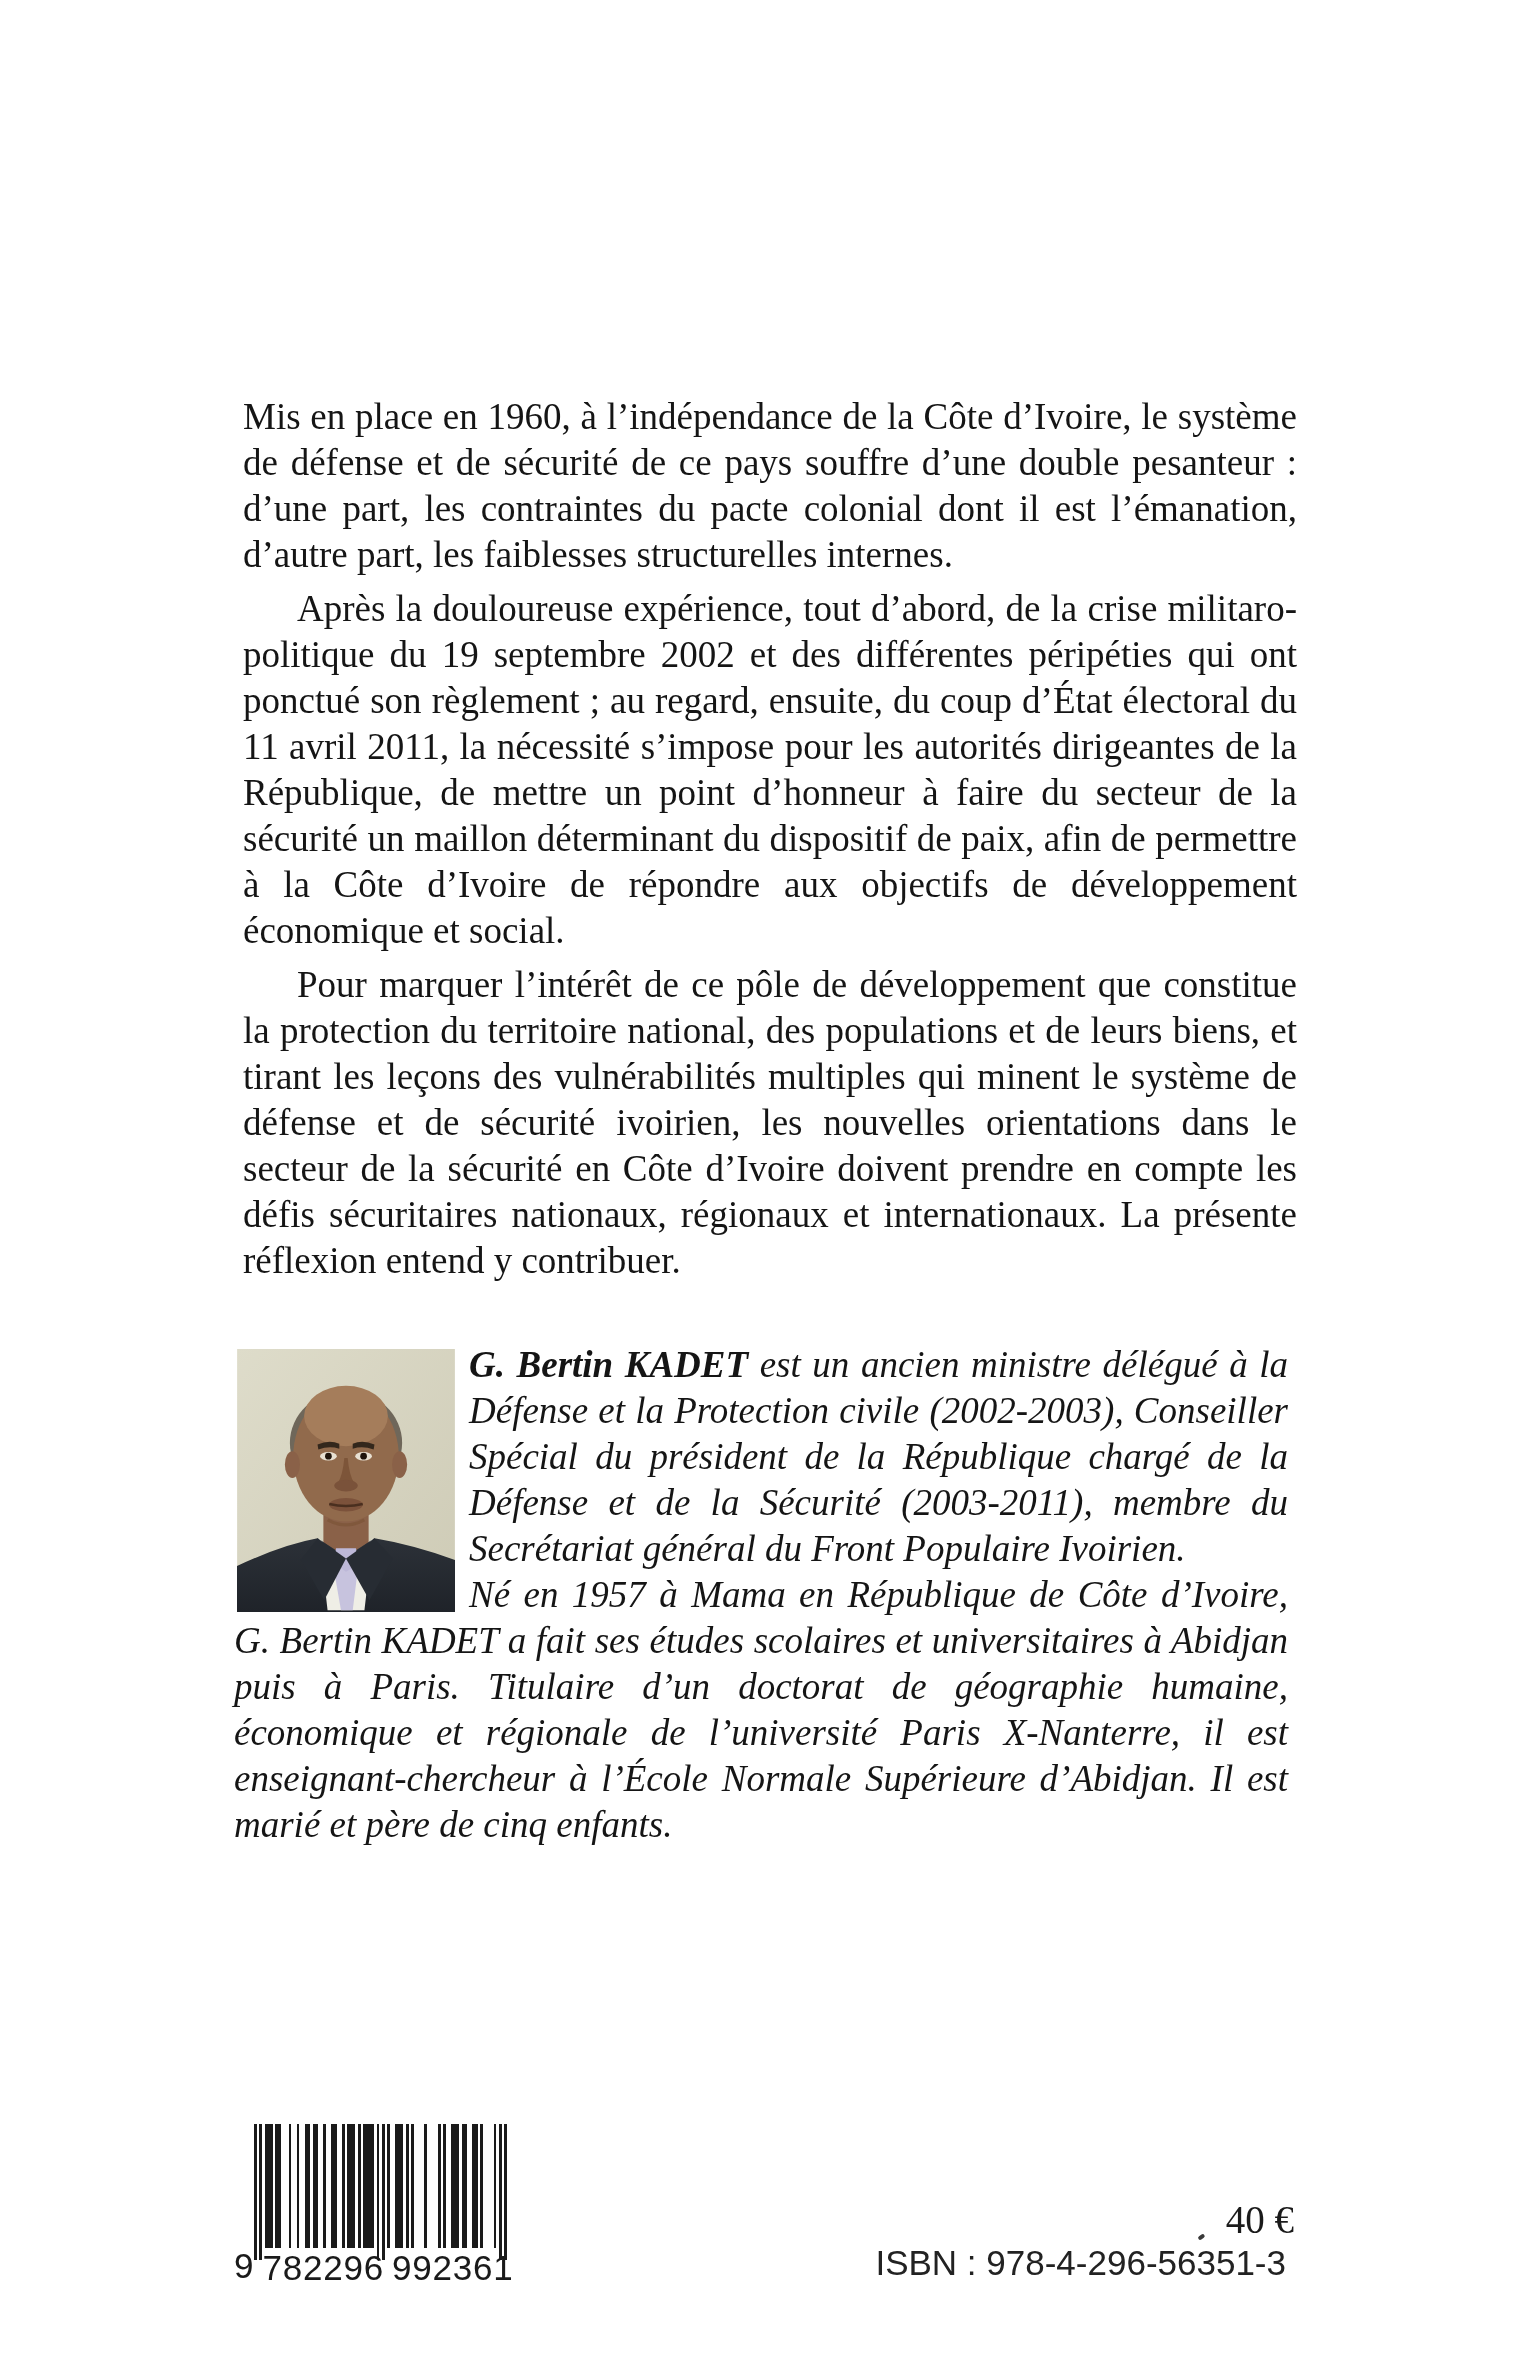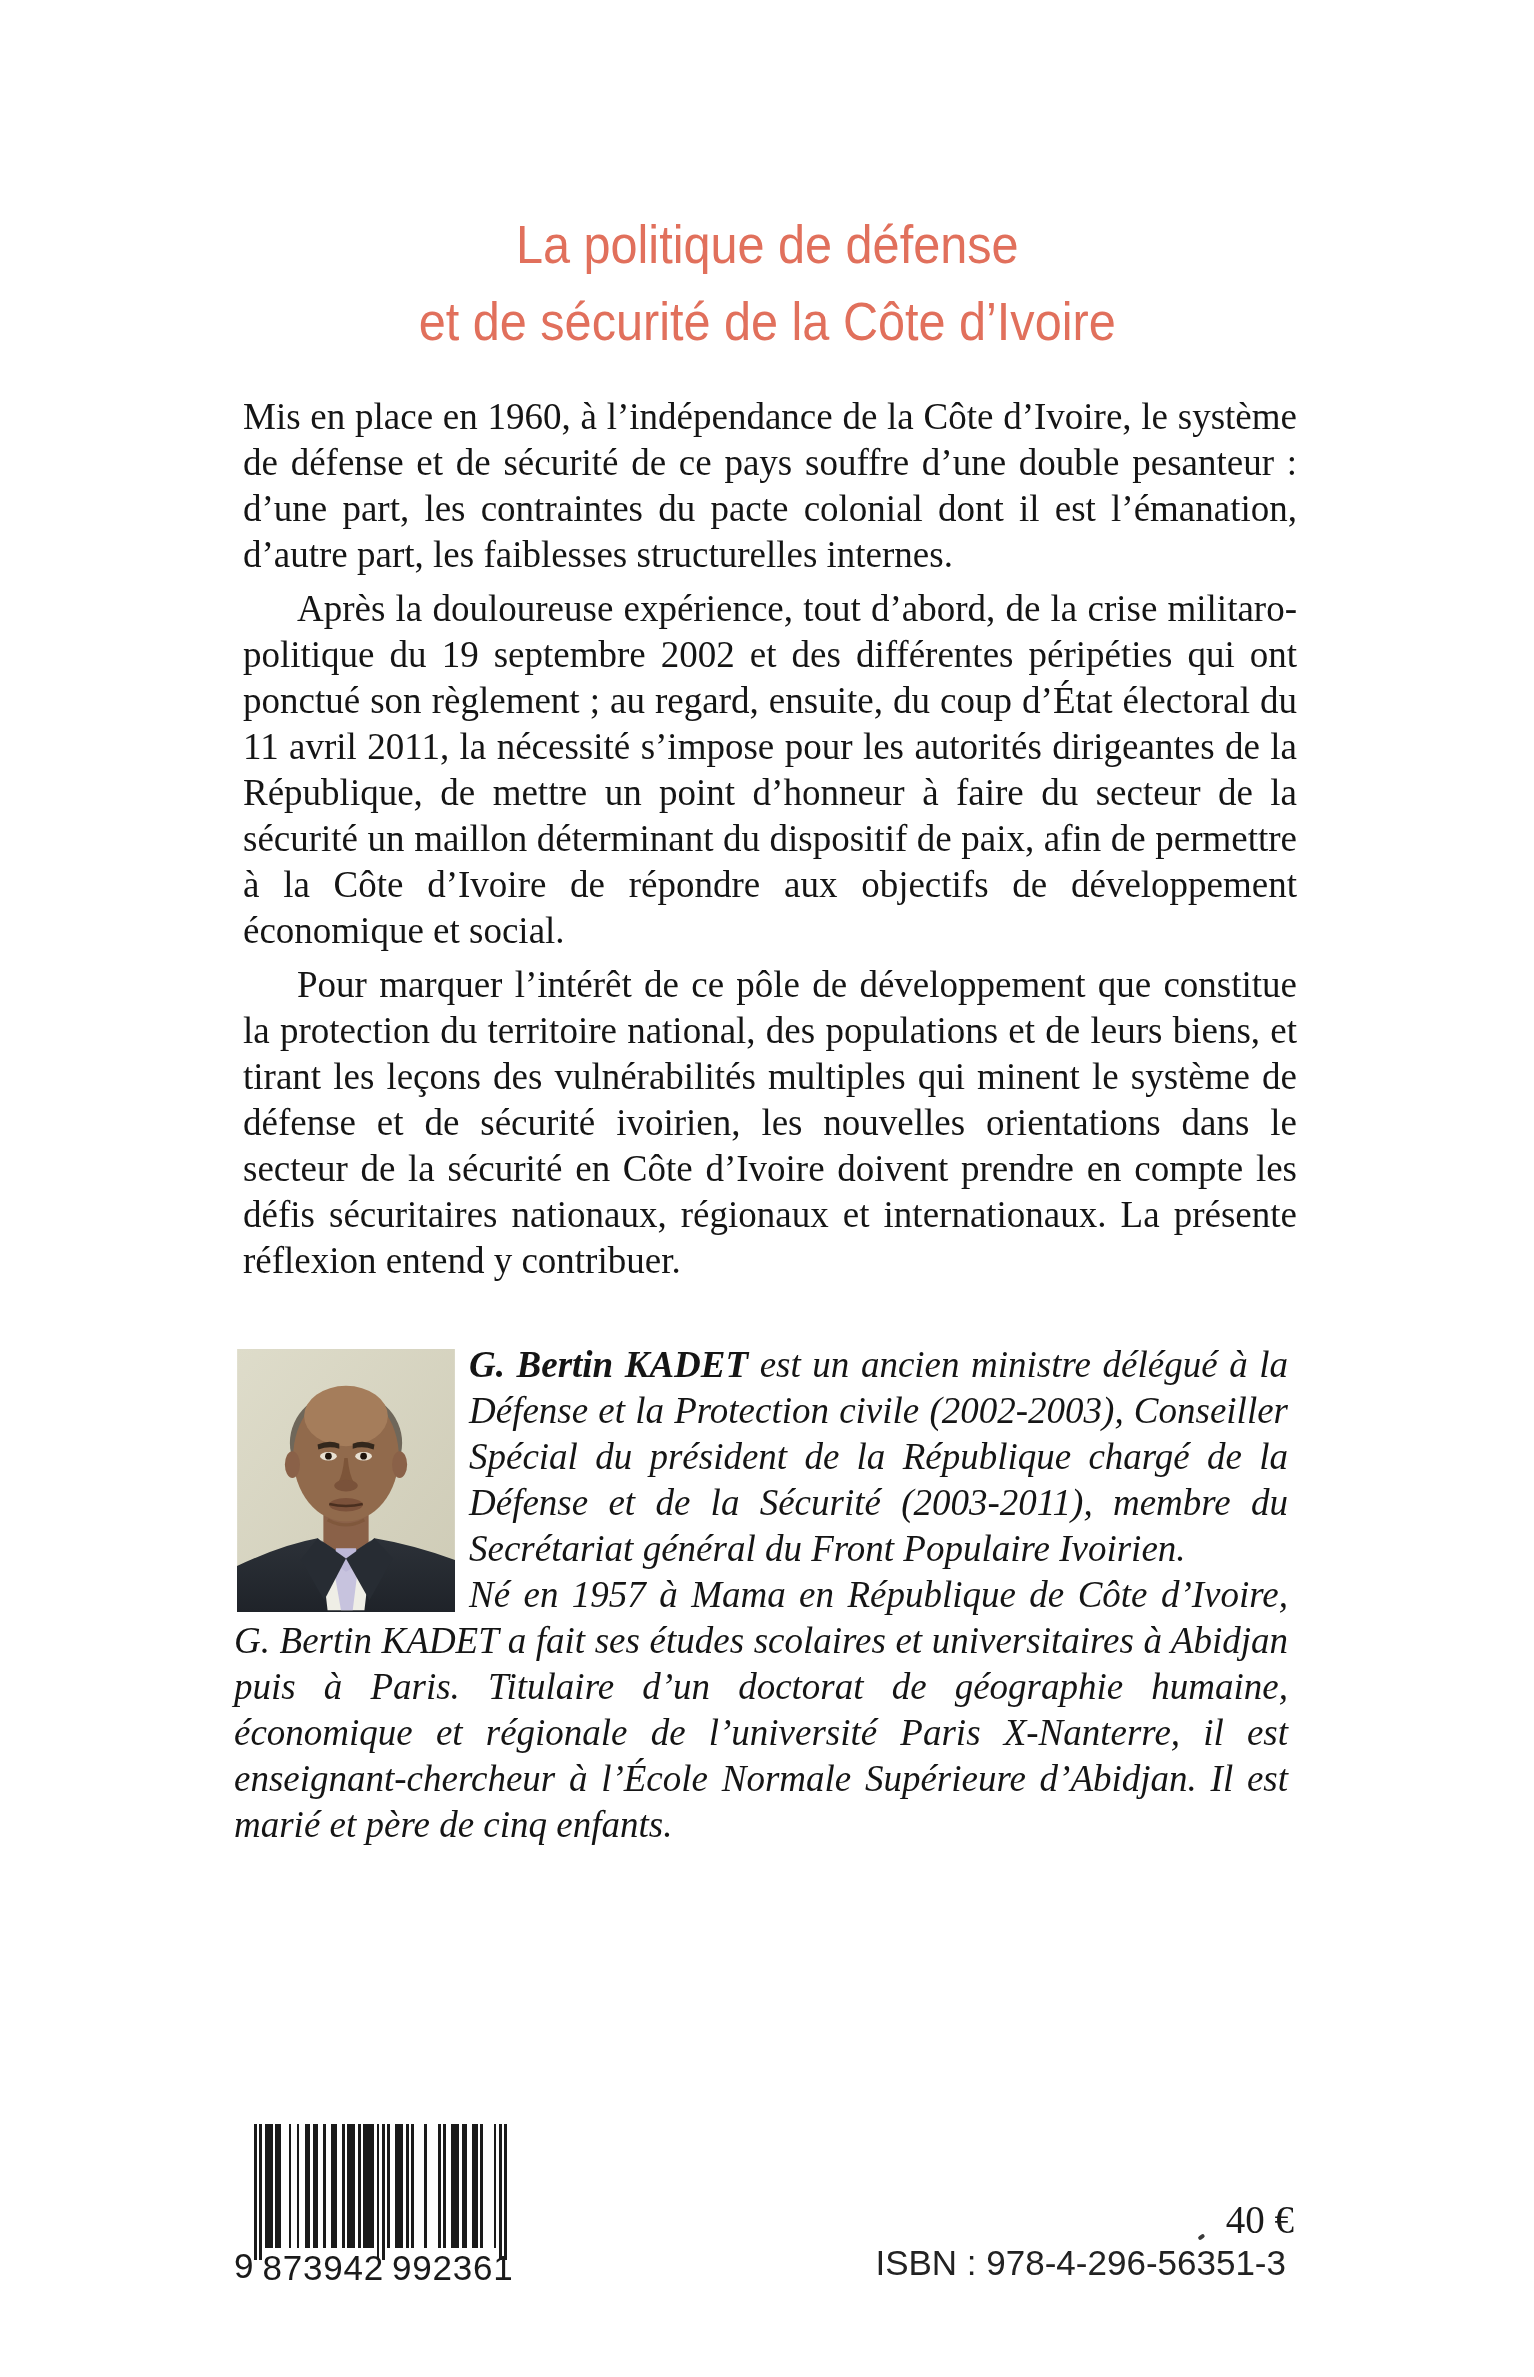--- a/index.html
+++ b/index.html
@@ -74,24 +74,20 @@
     position:absolute;left:1198px;top:2235px;
     width:6.7px;height:4.2px;border-radius:2.5px;
     background:#3a3a3a;transform:rotate(-35deg);
   }
 </style>
 </head>
 <body>
 
 <div class="page">
 
-  <div class="title-block">
-    <div><span class="title-line">La politique de défense</span></div>
-    <div><span class="title-line">et de sécurité de la Côte d’Ivoire</span></div>
-  </div>
 
   <div class="blurb">
     <p>Mis en place en 1960, à l’indépendance de la Côte d’Ivoire, le système de défense et de sécurité de ce pays souffre d’une double pesanteur : d’une part, les contraintes du pacte colonial dont il est l’émanation, d’autre part, les faiblesses structurelles internes.</p>
     <p class="indent">Après la douloureuse expérience, tout d’abord, de la crise militaro-politique du 19 septembre 2002 et des différentes péripéties qui ont ponctué son règlement ; au regard, ensuite, du coup d’État électoral du 11 avril 2011, la nécessité s’impose pour les autorités dirigeantes de la République, de mettre un point d’honneur à faire du secteur de la sécurité un maillon déterminant du dispositif de paix, afin de permettre à la Côte d’Ivoire de répondre aux objectifs de développement économique et social.</p>
     <p class="indent">Pour marquer l’intérêt de ce pôle de développement que constitue la protection du territoire national, des populations et de leurs biens, et tirant les leçons des vulnérabilités multiples qui minent le système de défense et de sécurité ivoirien, les nouvelles orientations dans le secteur de la sécurité en Côte d’Ivoire doivent prendre en compte les défis sécuritaires nationaux, régionaux et internationaux. La présente réflexion entend y contribuer.</p>
   </div>
 
   <div class="bio">
     <div class="photo-float">
       <div class="photo-frame">
@@ -194,21 +190,21 @@
         <rect x="247.96" y="0" width="3.33" height="148" fill="#1a1a1a"></rect>
         <rect x="251.14" y="0" width="3.33" height="148" fill="#1a1a1a"></rect>
         <rect x="260.67" y="0" width="3.33" height="148" fill="#1a1a1a"></rect>
         <rect x="263.85" y="0" width="3.33" height="148" fill="#1a1a1a"></rect>
         <rect x="270.21" y="0" width="3.33" height="148" fill="#1a1a1a"></rect>
         <rect x="286.11" y="0" width="3.33" height="148" fill="#1a1a1a"></rect>
         <rect x="292.46" y="0" width="3.33" height="162" fill="#1a1a1a"></rect>
         <rect x="298.82" y="0" width="3.33" height="162" fill="#1a1a1a"></rect>
       </svg>
     <span class="bc-digit bc-d0">9</span>
-    <span class="bc-digit bc-d1">873942</span>
+    <span class="bc-digit bc-d1">782296</span>
     <span class="bc-digit bc-d2">992361</span>
   </div>
 
   <div class="price">40 €</div>
   <div class="isbn">ISBN : 978-4-296-56351-3</div>
   <div class="speck"></div>
 
 </div>
 
 

